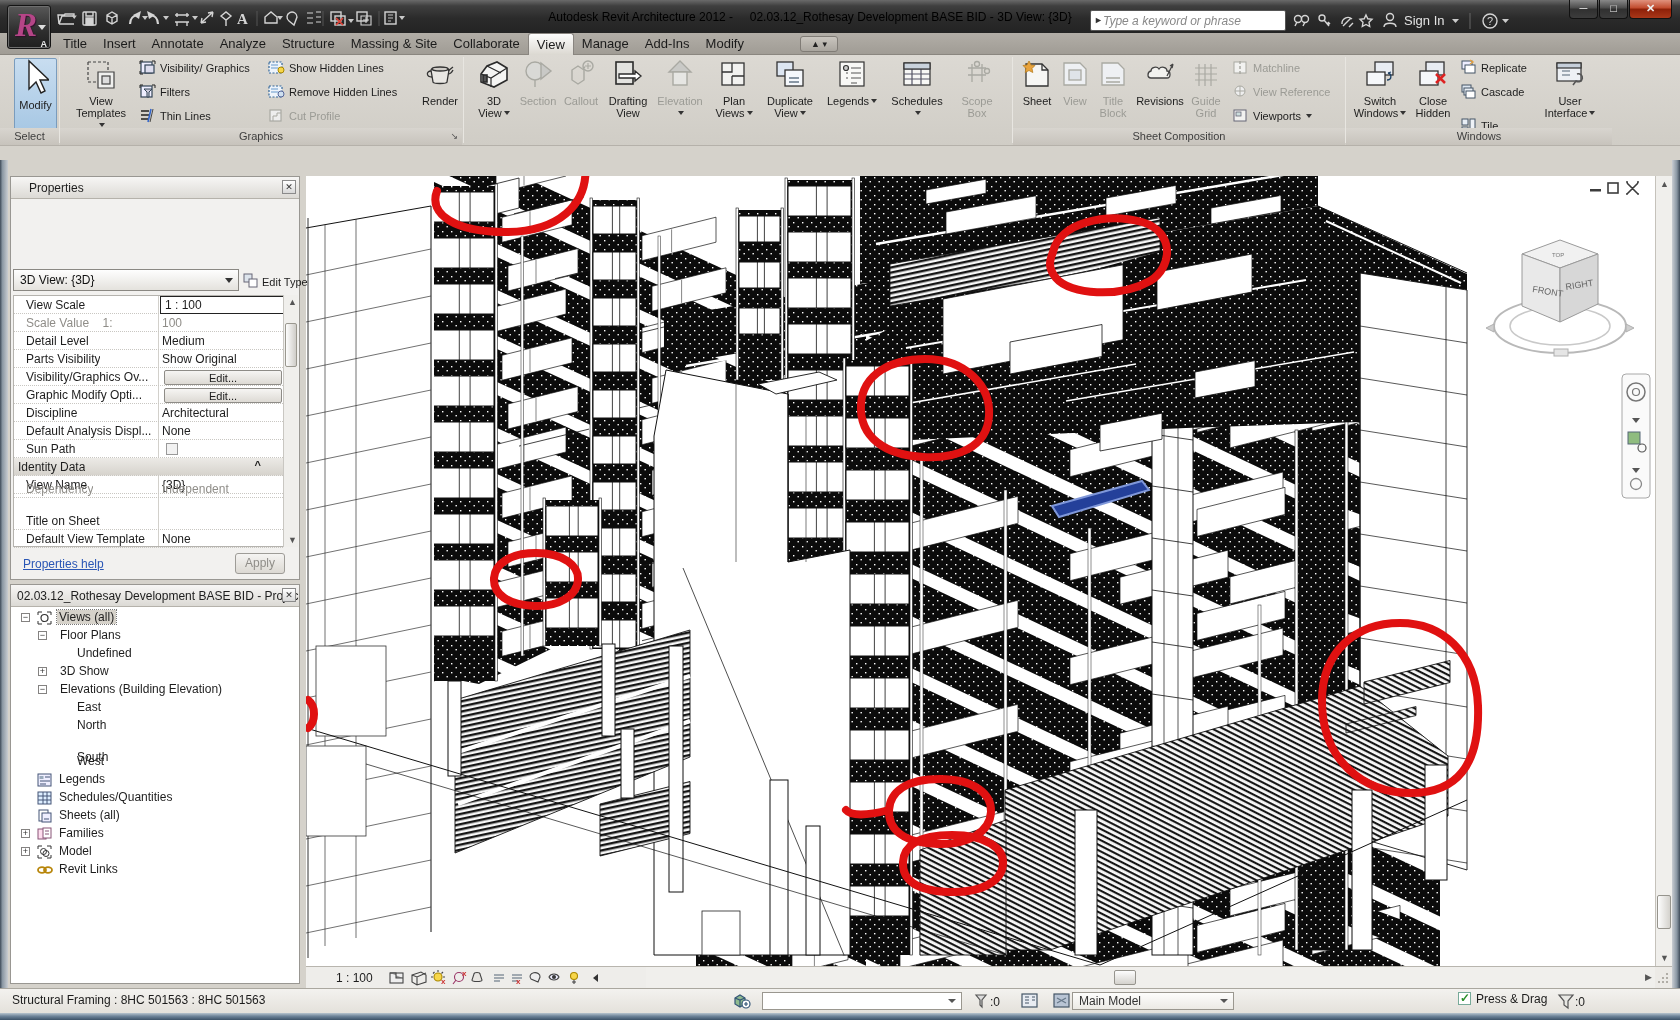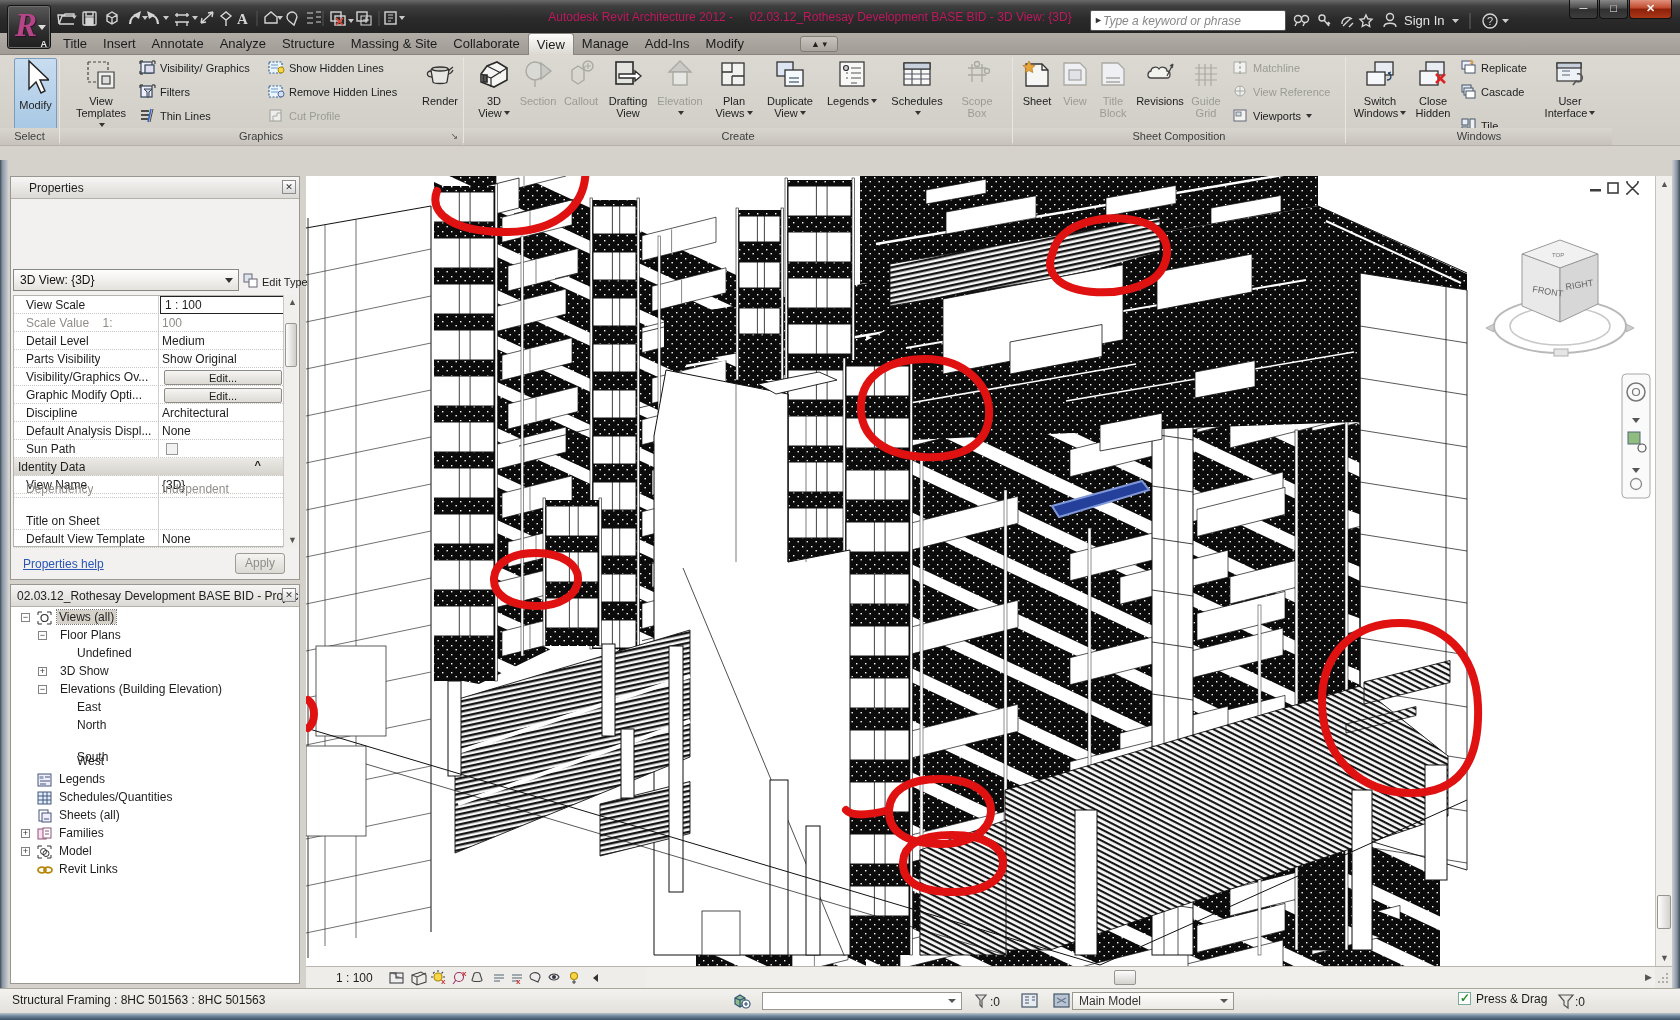--- a/index.html
+++ b/index.html
@@ -9,21 +9,21 @@
 
 
 #titlebar { left:0; top:0; width:1680px; height:33px;
   background:linear-gradient(#6a6a6a 0%, #3f3f3f 18%, #2b2b2b 55%, #232323 100%); }
 #appbtn { left:7px; top:5px; width:44px; height:44px; border-radius:3px;
   background:linear-gradient(#585858,#2e2e2e 60%,#1f1f1f); border:1px solid #141414; box-shadow:inset 0 0 0 1px #6e6e6e; z-index:5;}
 #appbtn .R { position:absolute; left:7px; top:1px; font-family:"Liberation Serif",serif; font-style:italic; font-weight:bold; font-size:33px; color:#b54587; text-shadow:1px 1px 1px #30102a;}
 #appbtn .car { position:absolute; right:4px; top:19px; width:0; height:0; border-left:4px solid transparent; border-right:4px solid transparent; border-top:5px solid #ddd;}
 #appbtn .A { position:absolute; right:3px; bottom:-1px; font-size:9px; font-weight:bold; color:#e8e8e8;}
 #qat { left:55px; top:7px; height:22px; }
-#title-text { top:10px; left:0px; width:1620px; text-align:center; font-size:12px; color:#be185d; }
+#title-text { top:10px; left:0px; width:1620px; text-align:center; font-size:12px; color:#000000; }
 #searchbox { left:1090px; top:10px; width:196px; height:21px; background:#fff; border:1px solid #555; border-radius:2px; font-size:12px; font-style:italic; color:#888; padding:3px 4px 0 12px; }
 #searchbox .lt { position:absolute; left:3px; top:4px; color:#333; font-size:9px; font-style:normal;}
 #signin { left:1290px; top:10px; width:240px; height:22px; color:#e3e3e3; font-size:13px; }
 #winbtns { right:8px; top:0px; height:19px; }
 .wbtn { float:left; width:29px; height:19px; border:1px solid #111; border-top:none; border-radius:0 0 4px 4px; background:linear-gradient(#888 0%,#4a4a4a 45%,#303030 50%,#3c3c3c); color:#eee; text-align:center; font-size:11px; line-height:17px; margin-left:1px;}
 .wbtn.close { width:43px; background:linear-gradient(#e0927e 0%,#c0492c 45%,#8d2008 50%,#a93719); font-weight:bold;}
 
 
 #tabrow { left:0; top:33px; width:1680px; height:22px; background:linear-gradient(#b2aea7,#a09c95); border-bottom:1px solid #8a867f;}
 .tab { float:left; height:22px; padding:3px 8px 0 8px; font-size:13px; color:#1b1b1b; }
@@ -317,21 +317,20 @@
               </g>
             </svg></div>Schedules<span class="caret"></span></div>
         <div class="bigbtn gray" style="left:490px;width:46px"><div class="ic"><svg width="34" height="34" viewBox="0 0 34 34">
               <g stroke="#aaa" stroke-width="1.3" fill="none">
                 <path d="M 8,10 l 18,0 m -18,7 l 18,0 m -14,-11 l 0,18 m 10,-18 l 0,18"></path>
                 <circle cx="17" cy="6" r="2.5"></circle>
                 <circle cx="27" cy="13" r="2.5"></circle>
               </g>
             </svg></div>Scope<br>Box</div>
       </div>
-      <div class="plabel">Create</div>
     </div>
 <div class="rdiv" style="left:1012px"></div>
 <div class="rpanel" style="left:1013px;width:332px">
       <div class="pbody">
         <div class="bigbtn" style="left:5px;width:38px"><div class="ic"><svg width="34" height="34" viewBox="0 0 34 34">
               <g stroke="#333" stroke-width="1.3" fill="#f6f6f4">
                 <path d="M 6,6 L 22,6 L 28,12 L 28,28 L 6,28 Z"></path>
                 <path d="M 22,6 L 22,12 L 28,12" fill="none"></path>
               </g>
               <path d="M 7,3 l 2,4 4,.5 -3,3 .8,4 -3.8,-2 -3.8,2 .8,-4 -3,-3 4,-.5 Z" fill="#e8a33d" stroke="#b97d1e" stroke-width="0.8" transform="translate(2,0)"></path>

